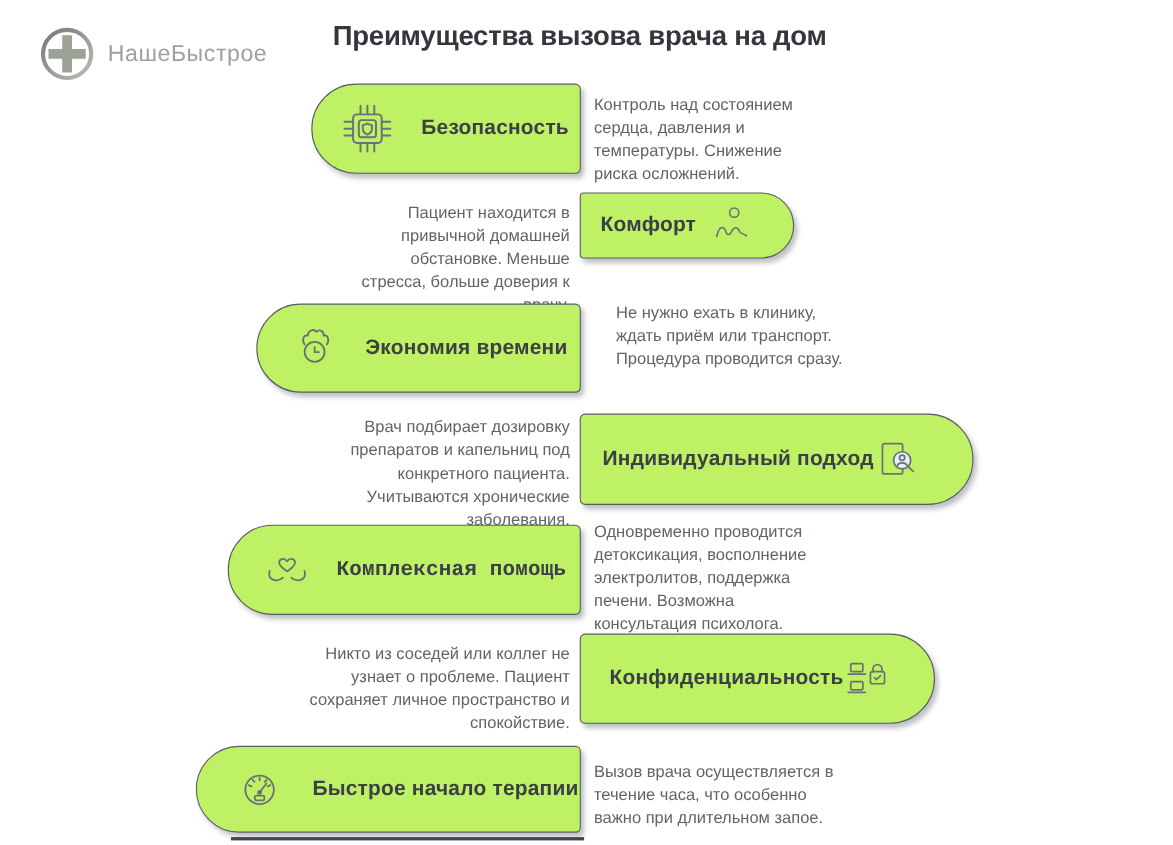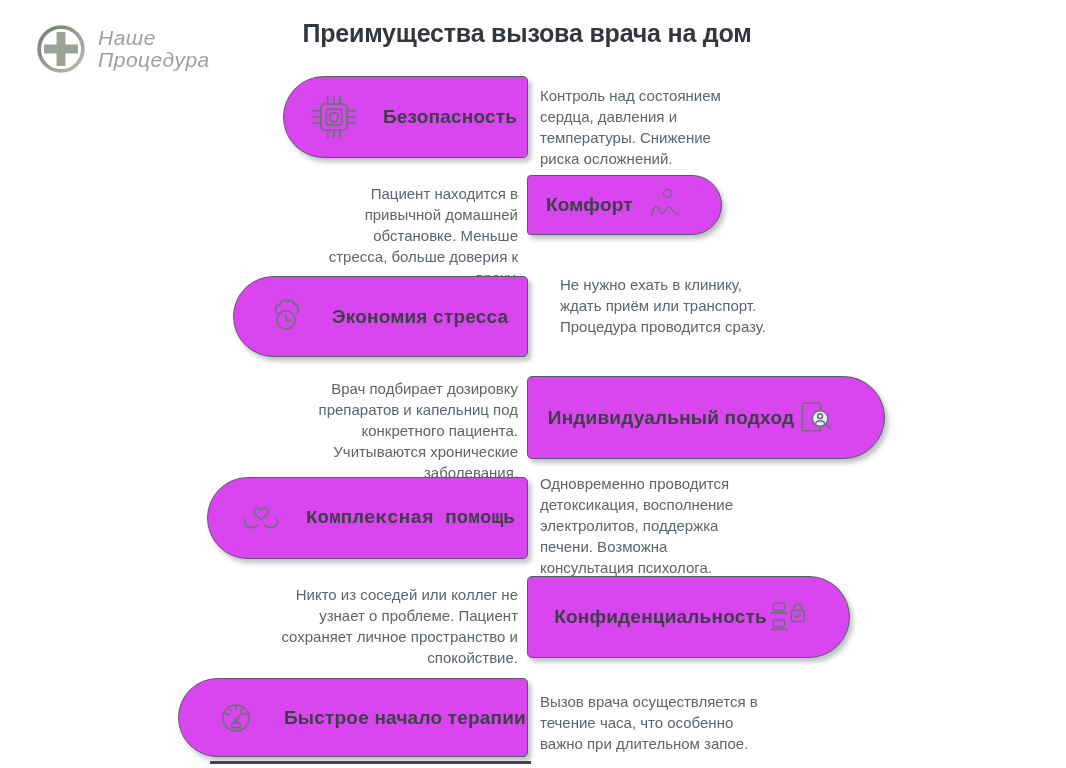--- a/index.html
+++ b/index.html
@@ -2,28 +2,28 @@
 <html><head>
 <meta charset="utf-8">
 <style>
   html,body{margin:0;padding:0;background:#ffffff;}
   body{font-family:"Liberation Sans", sans-serif;}
   .canvas{position:relative;width:1066px;height:768px;background:#ffffff;overflow:hidden;}
 
   
   .logo{position:absolute;left:36px;top:24px;display:flex;align-items:center;gap:12px;}
   .logo-mark svg{display:block;}
-  .logo-text{display:flex;flex-direction:column;color:#9f9f9f;font-size:21px;letter-spacing:.5px;line-height:1.06;font-weight:400;font-style:italic;}
+  .logo-text{display:flex;color:#9f9f9f;font-size:21px;letter-spacing:.5px;line-height:1.06;font-weight:400;}
 
   
   .page-title{position:absolute;left:16px;top:19px;width:1022px;text-align:center;
     font-size:25px;font-weight:bold;color:#33363b;letter-spacing:-.2px;}
 
   
-  .card{position:absolute;background:#d946ef;border:1.6px solid #575c64;
+  .card{position:absolute;background:#bef264;border:1.6px solid #575c64;
     box-sizing:border-box;display:flex;align-items:center;
     box-shadow:3px 4px 5px rgba(98,104,114,.42);}
   .round-left{border-radius:42px 5px 5px 42px;}
   .round-right{border-radius:5px 42px 42px 5px;}
   .card-label{font-weight:bold;color:#3b3f46;font-size:19px;letter-spacing:.2px;white-space:nowrap;}
   .icon{flex:none;display:flex;align-items:center;justify-content:center;}
   .icon svg{display:block;stroke:#6b7077;fill:none;stroke-width:1.7;stroke-linecap:round;stroke-linejoin:round;}
 
   
   .desc{position:absolute;color:#5f6469;font-size:15px;line-height:1.4;}
@@ -66,21 +66,21 @@
             <stop offset="0" stop-color="#747b72"></stop>
               <stop offset="1" stop-color="#b8bdb6"></stop>
           </linearGradient>
         </defs>
         <circle cx="24" cy="24" r="21" fill="none" stroke="url(#lg)" stroke-width="3.6"></circle>
         <path d="M19 7 h10 v12 h12 v10 h-12 v12 h-10 v-12 h-12 v-10 h12 z" fill="#9aa396" stroke="#ffffff" stroke-width="1.5"></path>
       </svg>
     </span>
     <div class="logo-text">
       <span>Наше</span>
-      <span>Процедура</span>
+      <span>Быстрое</span>
     </div>
   </div>
 
   <div class="page-title">Преимущества вызова врача на дом</div>
 
   <div class="card round-left" id="r1-card">
     <span class="icon">
       <svg width="50" height="50" viewBox="0 0 48 48">
         <path d="M4 18 h7 M4 24 h7 M4 30 h7 M37 18 h7 M37 24 h7 M37 30 h7 M18 4 v7 M24 4 v7 M30 4 v7 M18 37 v7 M24 37 v7 M30 37 v7"></path>
         <rect x="11.5" y="11.5" width="25" height="25" rx="3.5"></rect>
@@ -104,21 +104,21 @@
   </div>
 
   <div class="card round-left" id="r3-card">
     <span class="icon">
       <svg width="46" height="46" viewBox="0 0 48 48">
         <path d="M13.5 20 C10.5 16 12.5 10.5 16.5 11.5 C16.5 7 22 4.5 24.5 8 C27.5 5 32 7.5 31.5 11.5 C35.5 10.5 37.5 16 34.5 20"></path>
         <circle cx="23" cy="27" r="9.5"></circle>
         <path d="M23 22.5 v4.8 h4"></path>
       </svg>
     </span>
-    <span class="card-label">Экономия стресса</span>
+    <span class="card-label">Экономия времени</span>
   </div>
   <div class="desc" id="r3-desc">Не нужно ехать в клинику, ждать приём или транспорт. Процедура проводится сразу.</div>
 
   <div class="desc align-right" id="r4-desc">Врач подбирает дозировку препаратов и капельниц под конкретного пациента. Учитываются хронические заболевания.</div>
   <div class="card round-right" id="r4-card">
     <span class="card-label">Индивидуальный подход</span>
     <span class="icon">
       <svg width="44" height="44" viewBox="0 0 48 48">
         <rect x="9" y="8" width="20" height="30" rx="2"></rect>
         <circle cx="28.5" cy="24.5" r="8.5" fill="#e8edf8"></circle>

